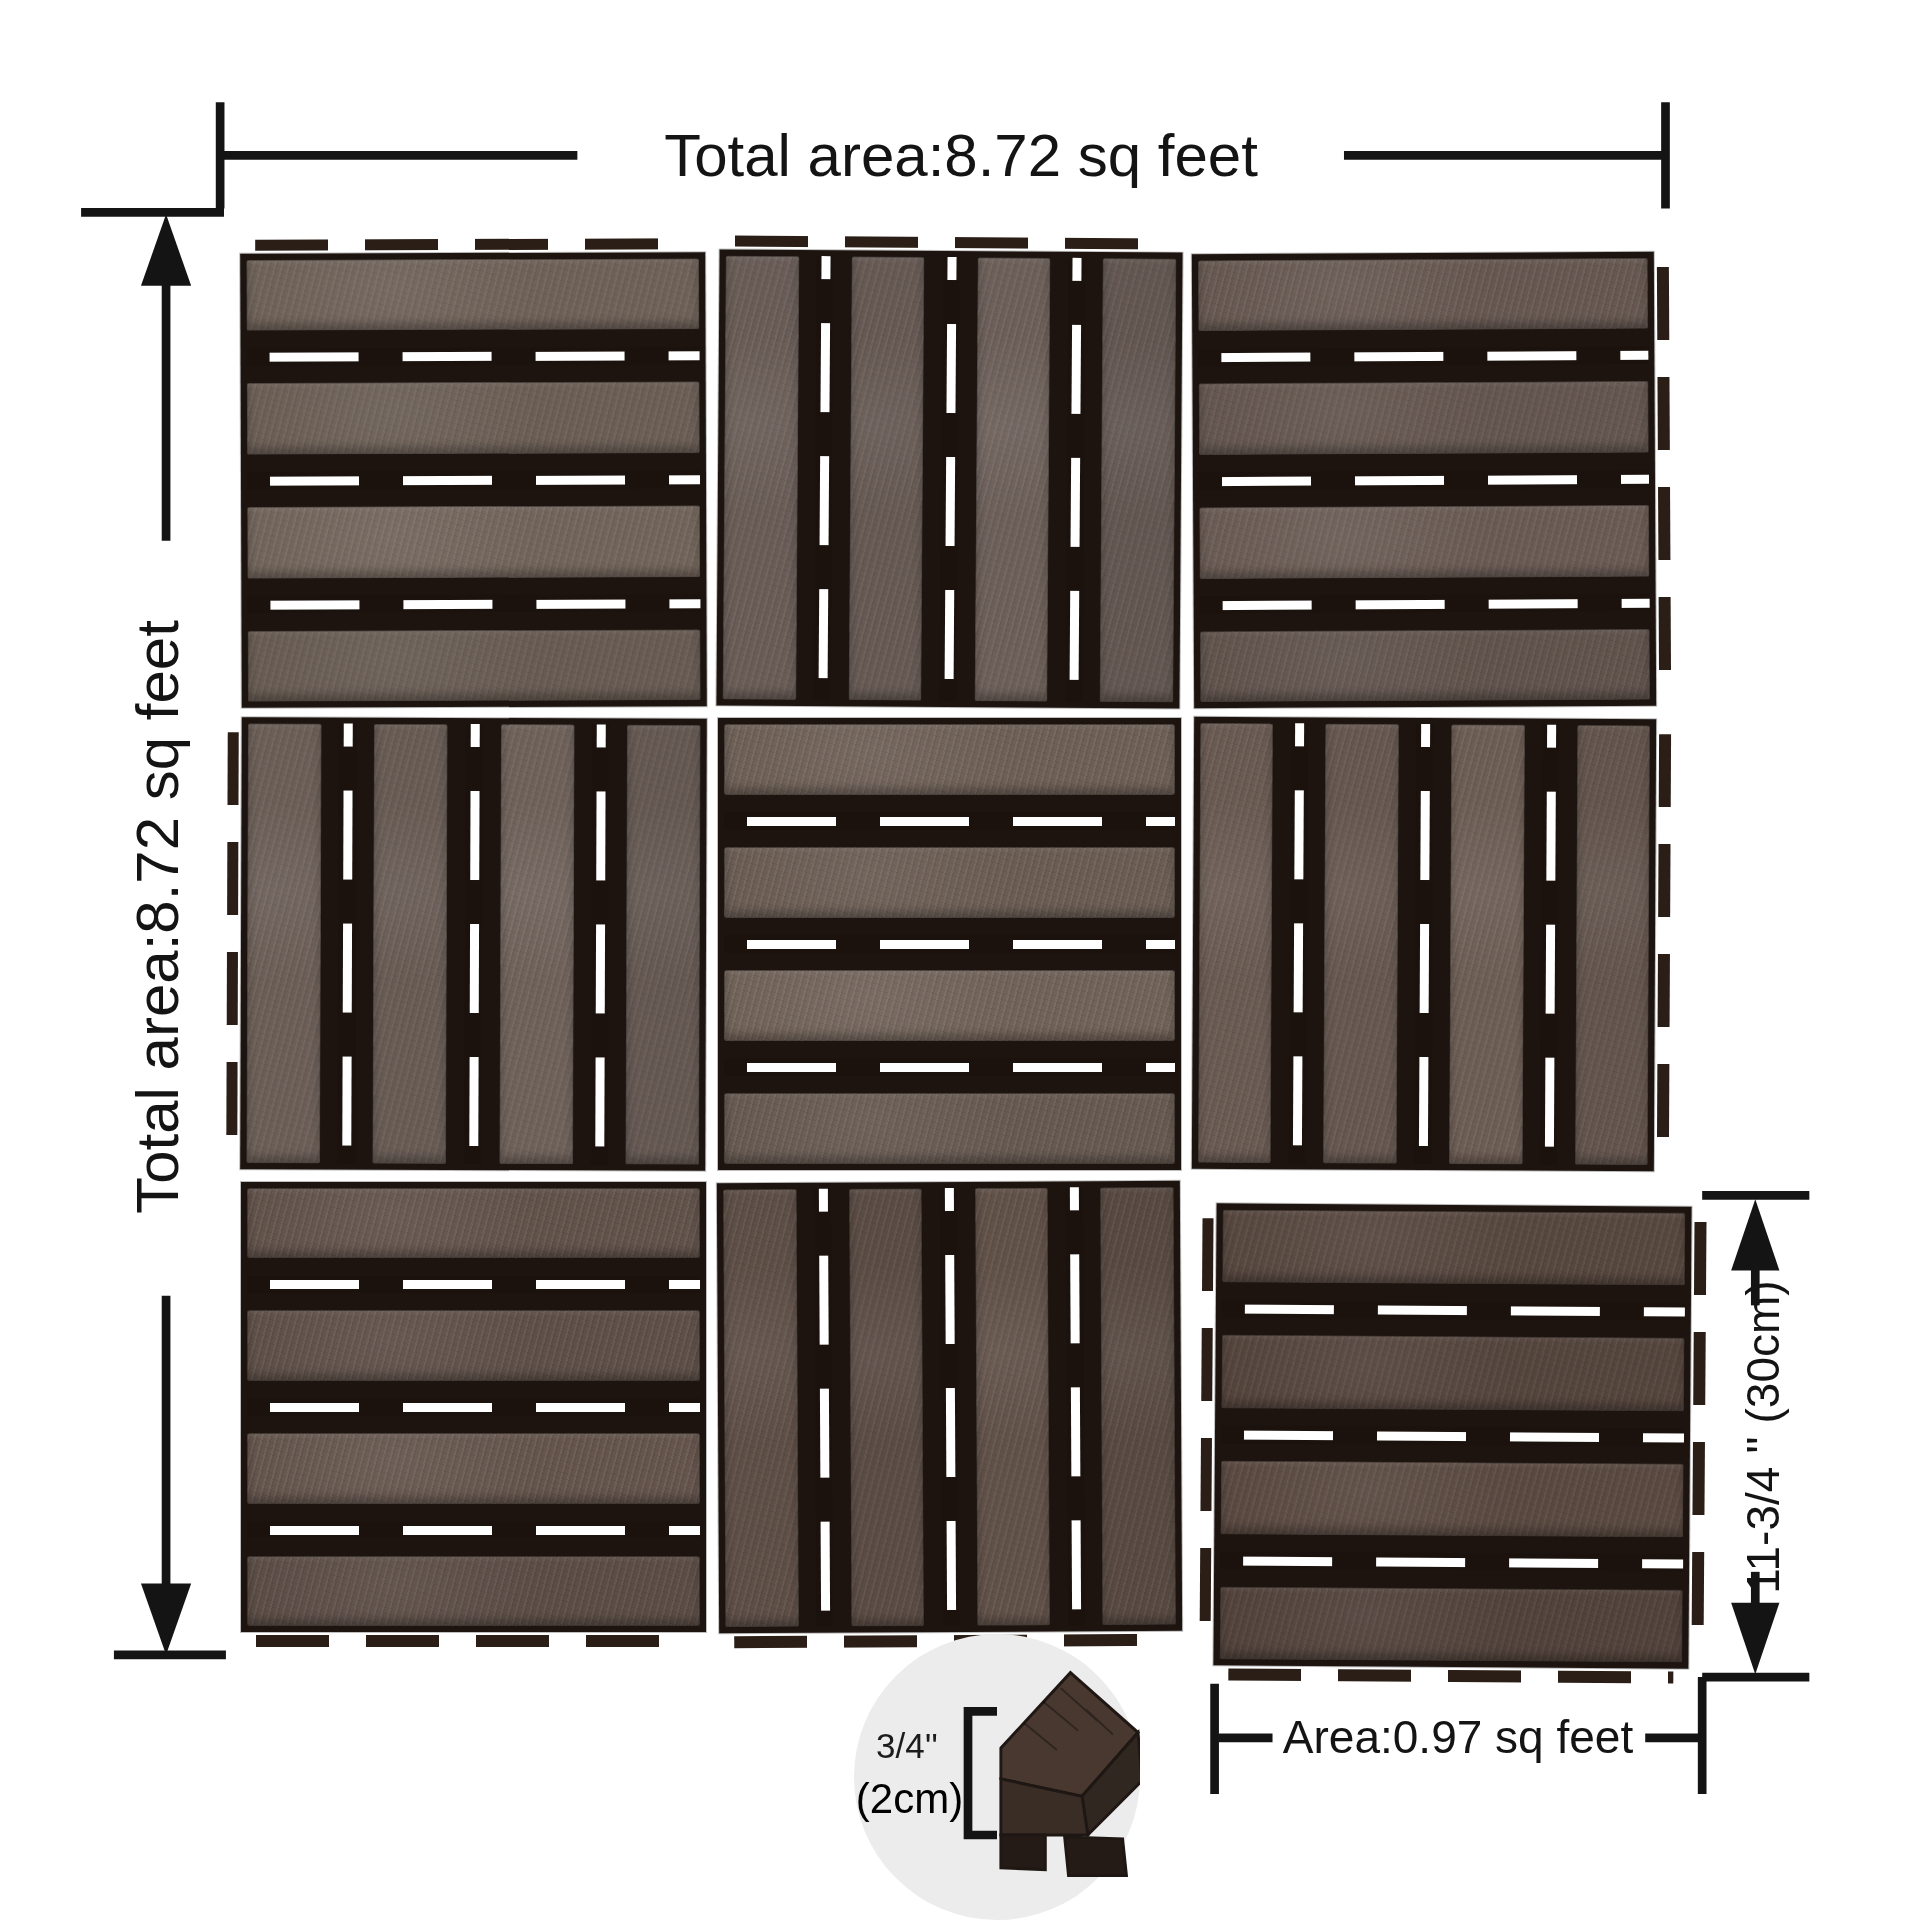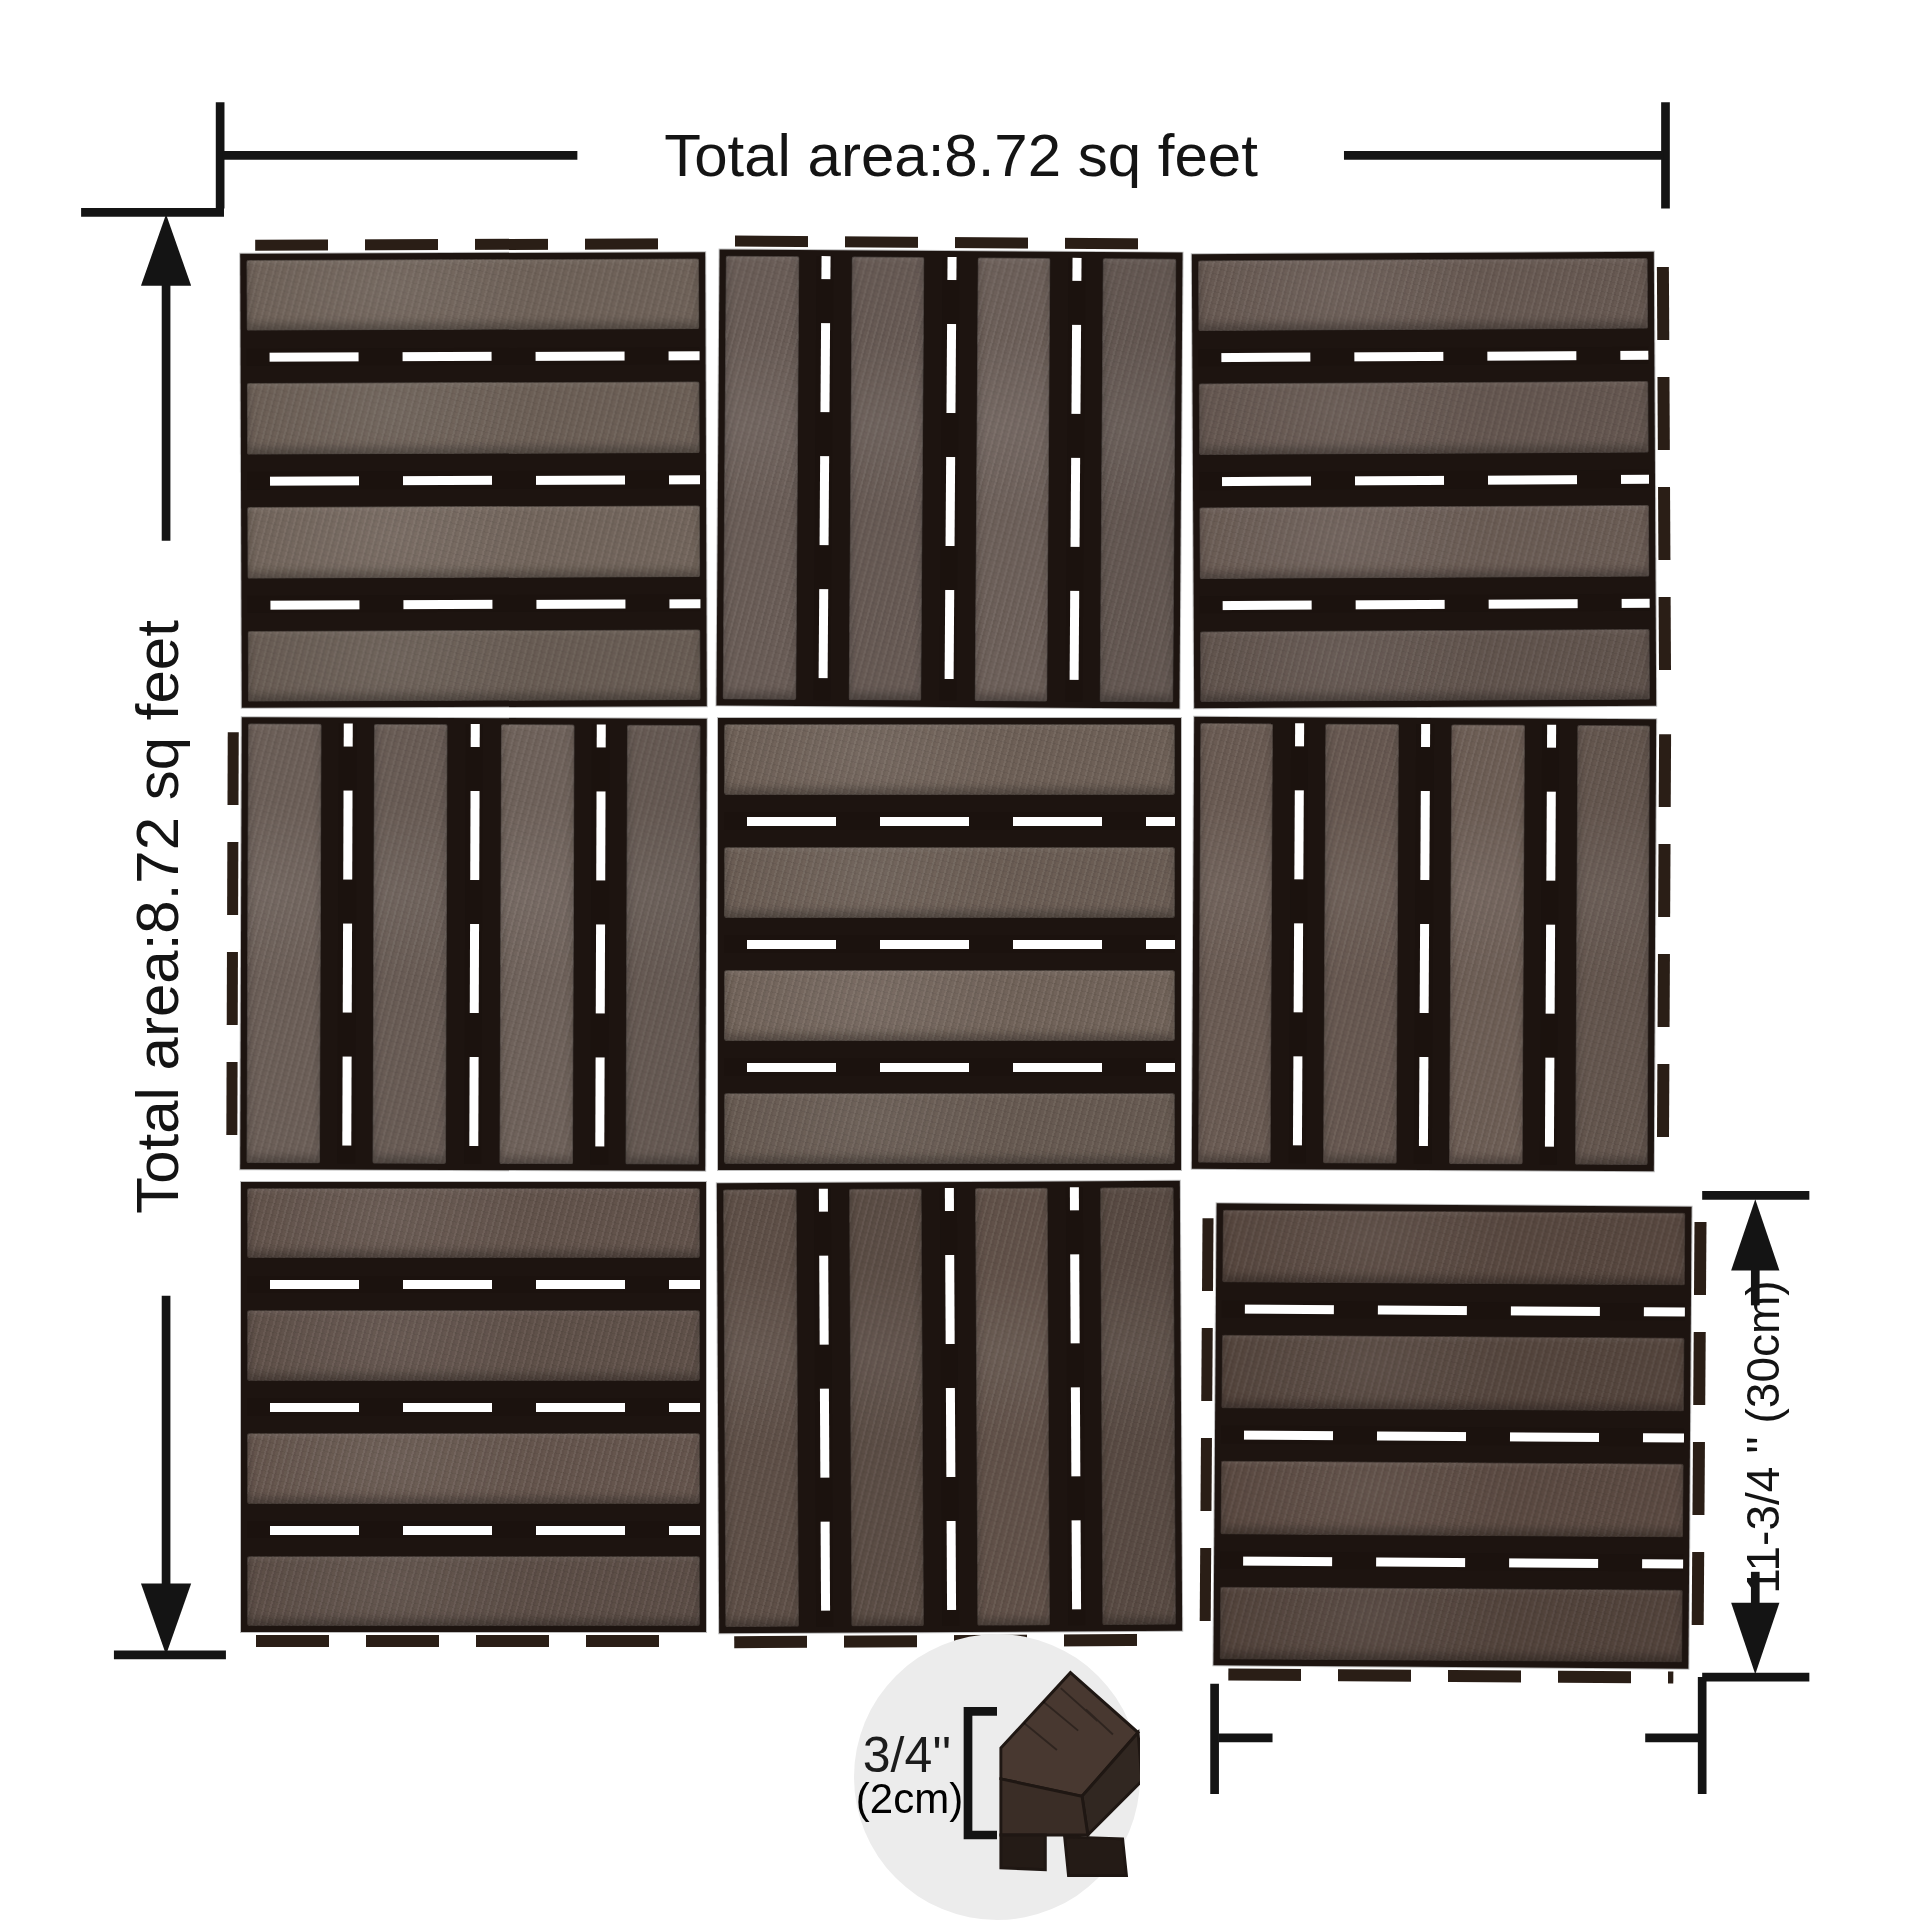--- a/index.html
+++ b/index.html
@@ -42,21 +42,21 @@
         background:repeating-linear-gradient(90deg,#2a1e16 0 73px,transparent 73px 110px);}
   .tabs.right{top:15.4px;bottom:15.4px;right:-14.5px;width:11.6px;
         background:repeating-linear-gradient(180deg,#2a1e16 0 73px,transparent 73px 110px);}
   .tabs.left{top:15.4px;bottom:15.4px;left:-14.5px;width:11.6px;
         background:repeating-linear-gradient(180deg,#2a1e16 0 73px,transparent 73px 110px);}
   
   #detail-circle{position:absolute;left:854px;top:1634px;width:286px;height:286px;
         border-radius:50%;background:#ececec;}
   #detail-circle svg{position:absolute;left:0;top:0;}
   #thickness-value{position:absolute;left:855px;top:1726px;width:104px;text-align:center;
-        font-size:50px;font-weight:500;color:#1c1c1c;}
+        font-size:35px;font-weight:500;color:#1c1c1c;}
   #thickness-metric{position:absolute;left:834px;top:1775px;width:151px;text-align:center;
         font-size:42px;font-weight:500;color:#000000;}
 </style>
 </head>
 <body>
 
 <div id="stage">
 
   <div id="tiles">
       <div class="tile horizontal" style="left: 241px; top: 253px; width: 465px; height: 454px; transform: rotate(-0.2deg);">
@@ -179,20 +179,21 @@
       <polygon points="172,222 146,296 198,296"></polygon>
       <polygon points="172,1714 146,1640 198,1640"></polygon>
       <polygon points="1818,1242 1793,1316 1843,1316"></polygon>
       <polygon points="1818,1734 1793,1660 1843,1660"></polygon>
     </g>
   </svg>
 
   <div class="dim-label" id="top-label">Total area:8.72 sq feet</div>
   <div class="dim-label" id="left-label">Total area:8.72 sq feet</div>
   <div class="dim-label" id="right-label">11-3/4 '' (30cm)</div>
+  <div class="dim-label" id="area-label">Area:0.97 sq feet</div>
 
   <div id="detail-circle">
     <svg width="286" height="286" viewBox="0 0 296 296">
       <path d="M148 80 H118 V208 H148" stroke="#141414" stroke-width="9" fill="none"></path>
       <g stroke="#1f1713" stroke-width="3">
         <polygon points="152,118 224,40 294,102 236,168 152,150" fill="#483830"></polygon>
         <polygon points="294,102 236,168 242,208 298,152" fill="#312721"></polygon>
         <polygon points="152,150 236,168 242,208 152,208" fill="#3a2d26"></polygon>
         <polygon points="152,208 198,208 198,244 152,242" fill="#241b16"></polygon>
         <polygon points="218,210 278,212 282,250 222,250" fill="#241b16"></polygon>

